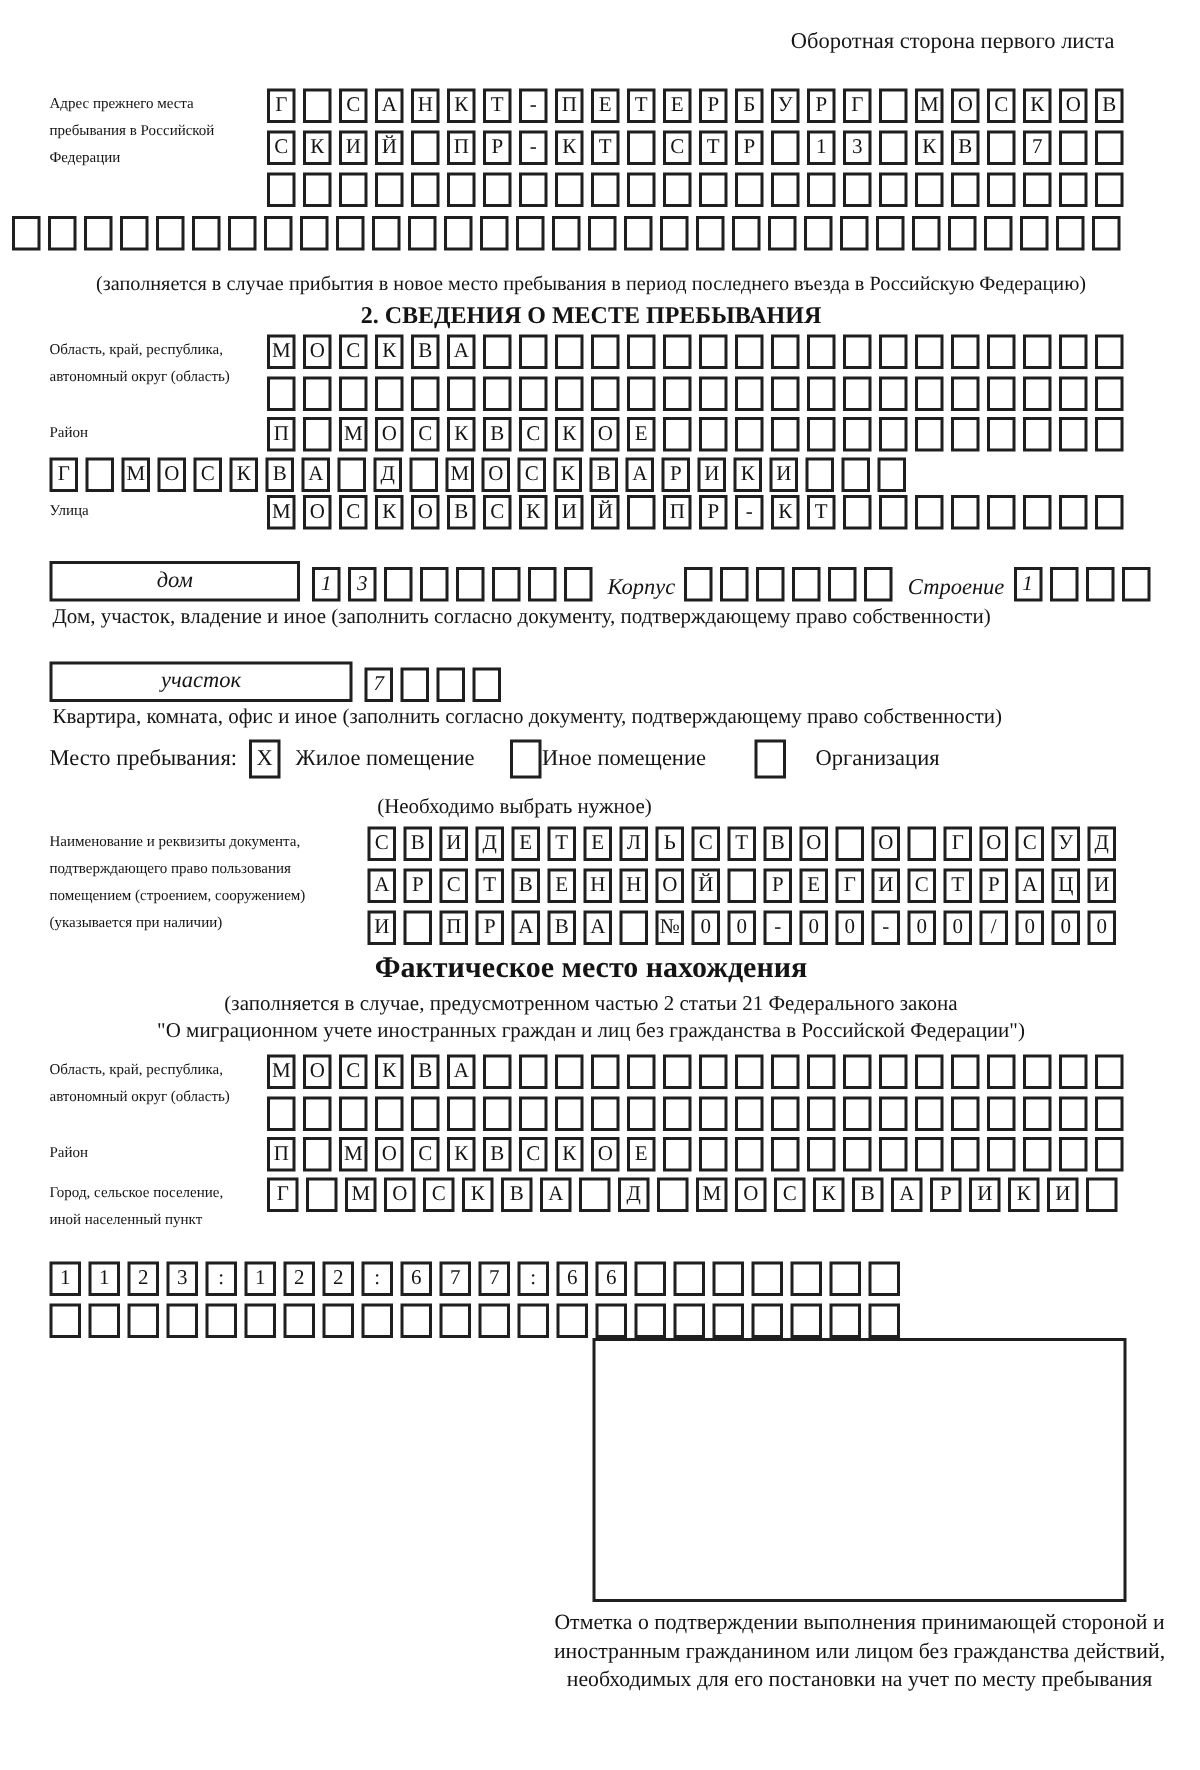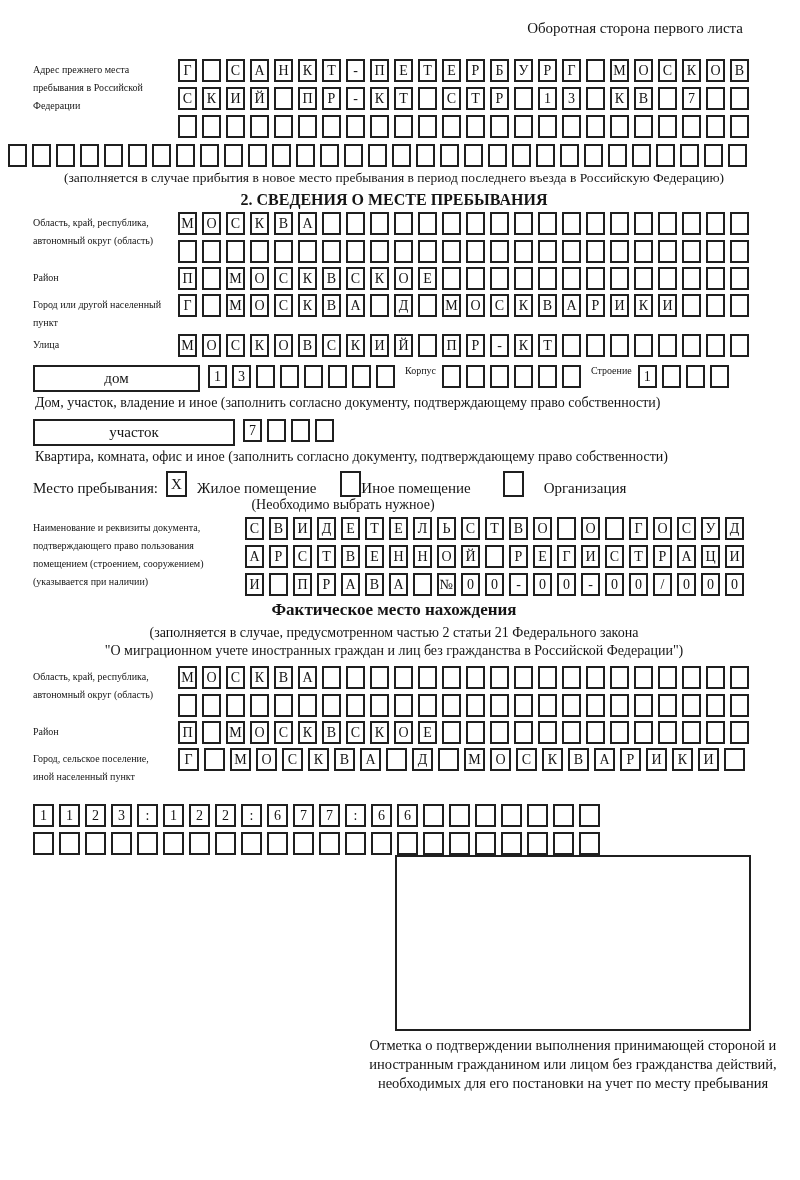--- a/index.html
+++ b/index.html
@@ -15,43 +15,43 @@
     box-sizing:border-box;flex:none;width:19px;height:23px;border:2px solid #1f1f1f;
     display:flex;align-items:center;justify-content:center;font-size:14px;line-height:1;
     background:#fff;
   }
   .wide .cell{width:21px;}
   .rows>.cellrow+.cellrow{margin-top:5px;}
   
   .field{display:flex;align-items:flex-start;}
   .field>.label{flex:none;width:145px;font-size:10px;line-height:18px;padding-top:2px;padding-right:6px;box-sizing:border-box;}
   .field.doc>.label{width:212px;}
-  .caption-center{margin-top:3px;text-align:center;font-size:13.5px;}
+  .caption-center{margin-top:14px;text-align:center;font-size:13.5px;}
   .sec-title{margin-top:5px;text-align:center;font-size:16px;font-weight:bold;}
   .mt2{margin-top:2px;} .mt3{margin-top:3px;} .mt4{margin-top:4px;} .mt6{margin-top:6px;} .mt12{margin-top:12px;} .mt22{margin-top:22px;}
   .overflow-row{margin-left:-25px;margin-top:6px;}
   
-  .inline-row{display:flex;align-items:flex-start;margin-top:8px;}
+  .inline-row{display:flex;align-items:flex-end;margin-top:21px;font-style:italic;}
   .widebox{
     box-sizing:border-box;border:2px solid #1f1f1f;height:27px;display:flex;align-items:center;
     justify-content:center;font-size:15px;flex:none;background:#fff;
   }
   .house-w{width:167px;margin-right:8px;}
   .apt-w{width:202px;margin-right:8px;}
-  .inline-label{font-size:10px;margin:0 6px 0 10px;white-space:nowrap;}
+  .inline-label{font-size:15px;margin:0 6px 0 10px;white-space:nowrap;}
   .sub-caption{margin-top:3px;font-size:14px;padding-left:2px;}
   
-  .place-row{display:flex;align-items:flex-end;margin-top:6px;font-size:15px;}
+  .place-row{display:flex;align-items:center;margin-top:6px;font-size:15px;}
   .checkbox{
     box-sizing:border-box;flex:none;width:21px;height:26px;border:2px solid #1f1f1f;
     display:flex;align-items:center;justify-content:center;font-size:15px;background:#fff;
   }
   .place-row .opt-label{white-space:nowrap;}
-  .note-center{margin-top:0;width:620px;text-align:center;font-size:14px;}
-  .fact-title{margin-top:4px;text-align:center;font-size:17px;font-weight:bold;}
+  .note-center{margin-top:12px;width:620px;text-align:center;font-size:14px;}
+  .fact-title{margin-top:4px;text-align:center;font-size:20px;font-weight:bold;}
   .fact-cap{margin-top:4px;text-align:center;font-size:14px;line-height:18px;}
   .stamp-box{
     box-sizing:border-box;margin-left:362px;margin-top:0px;width:356px;height:176px;
     border:2px solid #1f1f1f;background:#fff;
   }
   .stamp-caption{margin-top:5px;margin-left:312px;width:456px;text-align:center;font-size:14.5px;line-height:19px;}
   .cad-rows{padding-top:6px;}
 </style>
 </head>
 <body>
@@ -264,21 +264,20 @@
           <span class="cell"></span>
           <span class="cell"></span>
           <span class="cell"></span>
           <span class="cell"></span>
           <span class="cell"></span>
         </div>
     </div>
   </div>
 
   <div class="field mt4">
-    <div class="label">Город или другой населенный пункт</div>
     <div class="rows">
       <div class="cellrow">
           <span class="cell">Г</span>
           <span class="cell"></span>
           <span class="cell">М</span>
           <span class="cell">О</span>
           <span class="cell">С</span>
           <span class="cell">К</span>
           <span class="cell">В</span>
           <span class="cell">А</span>

